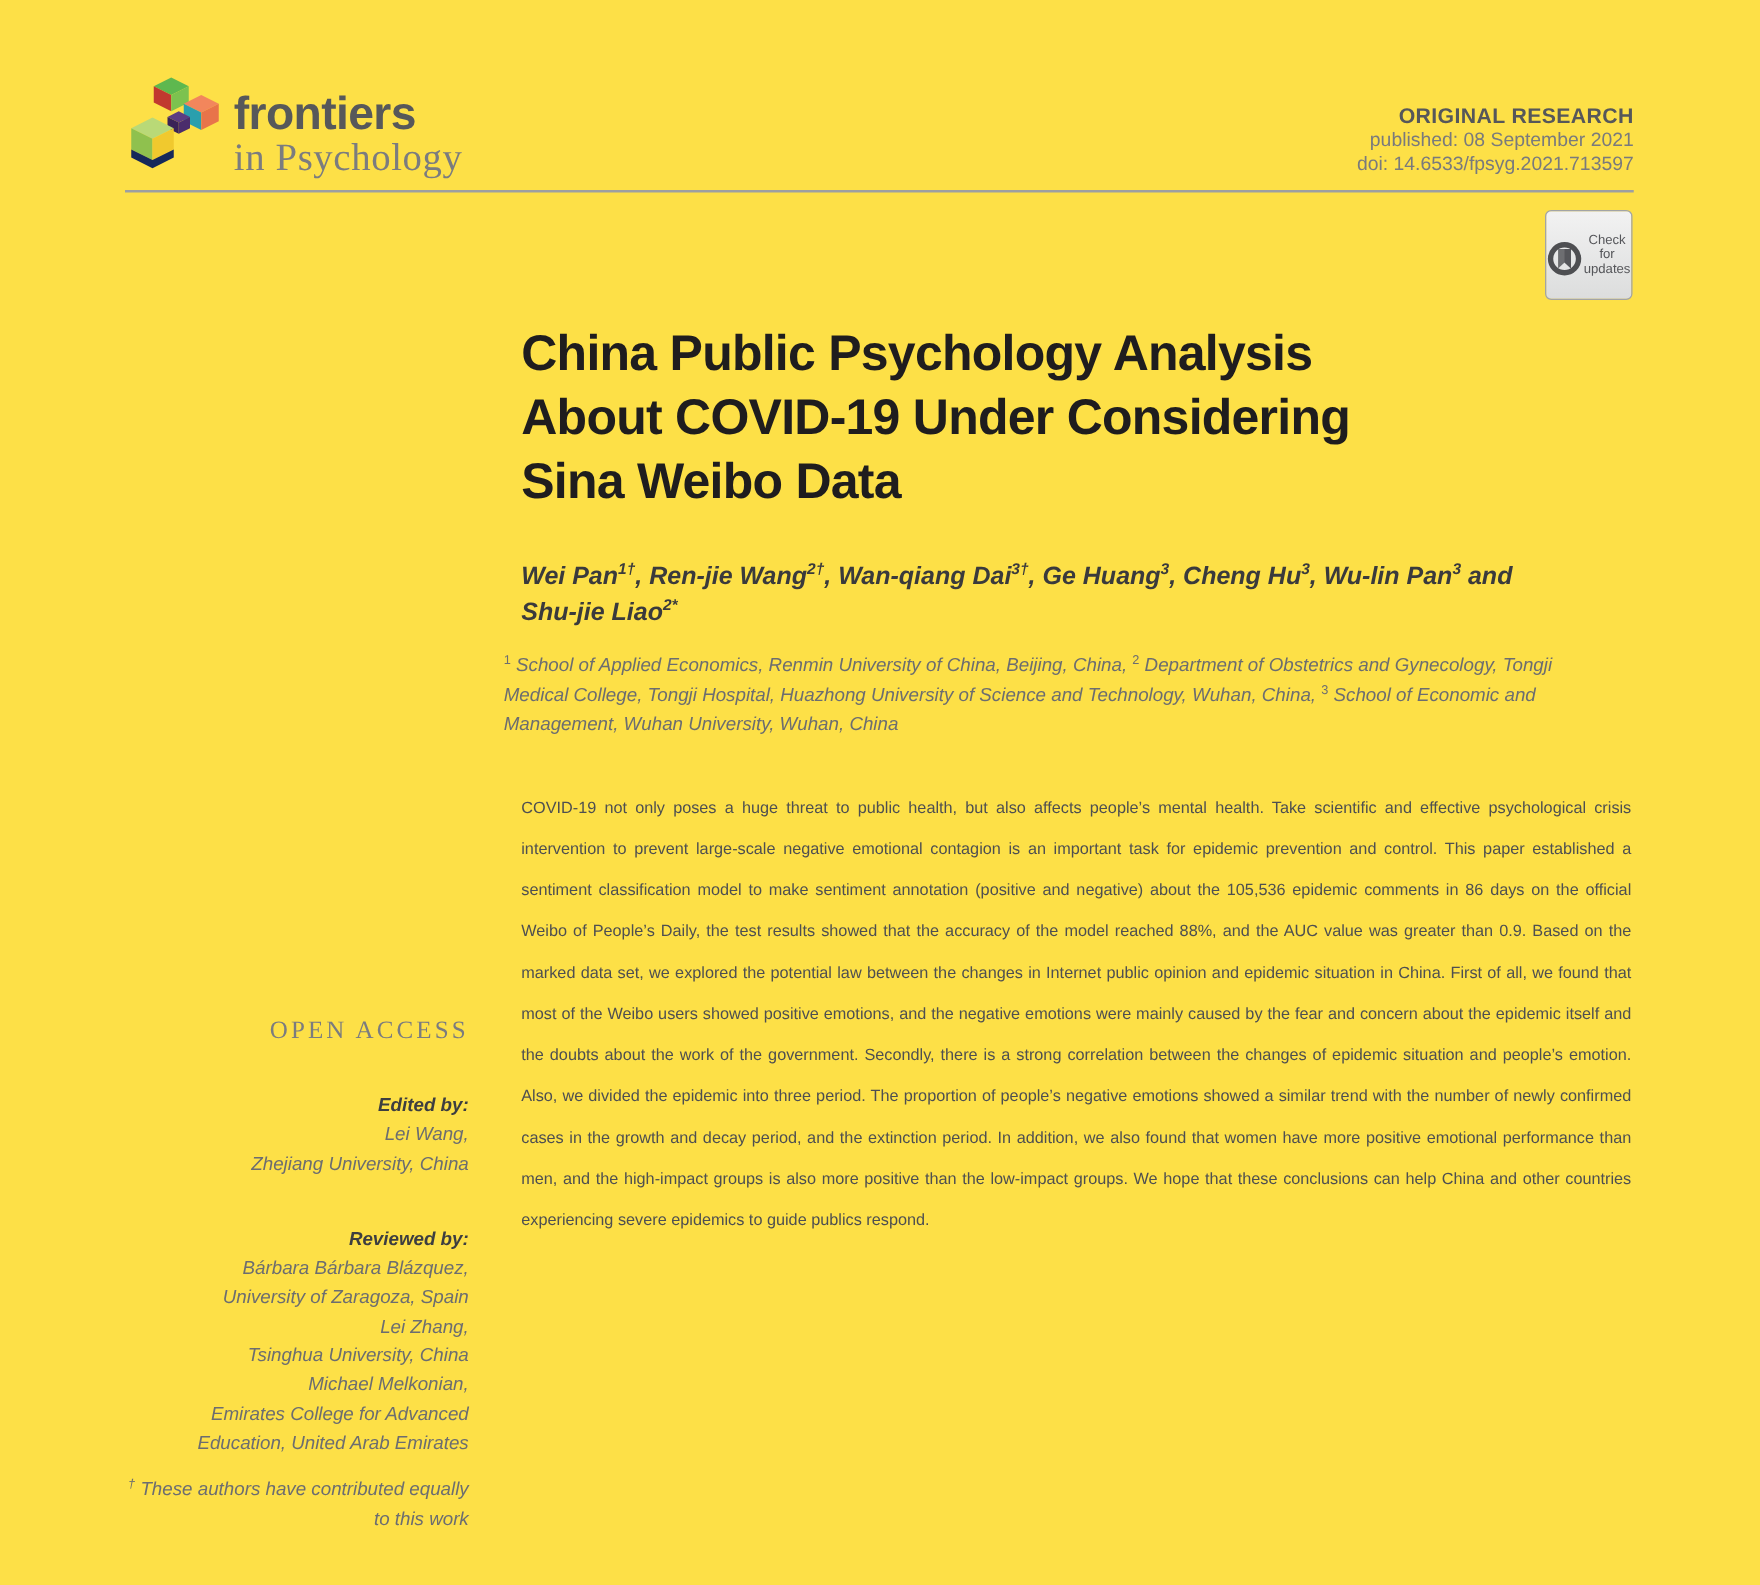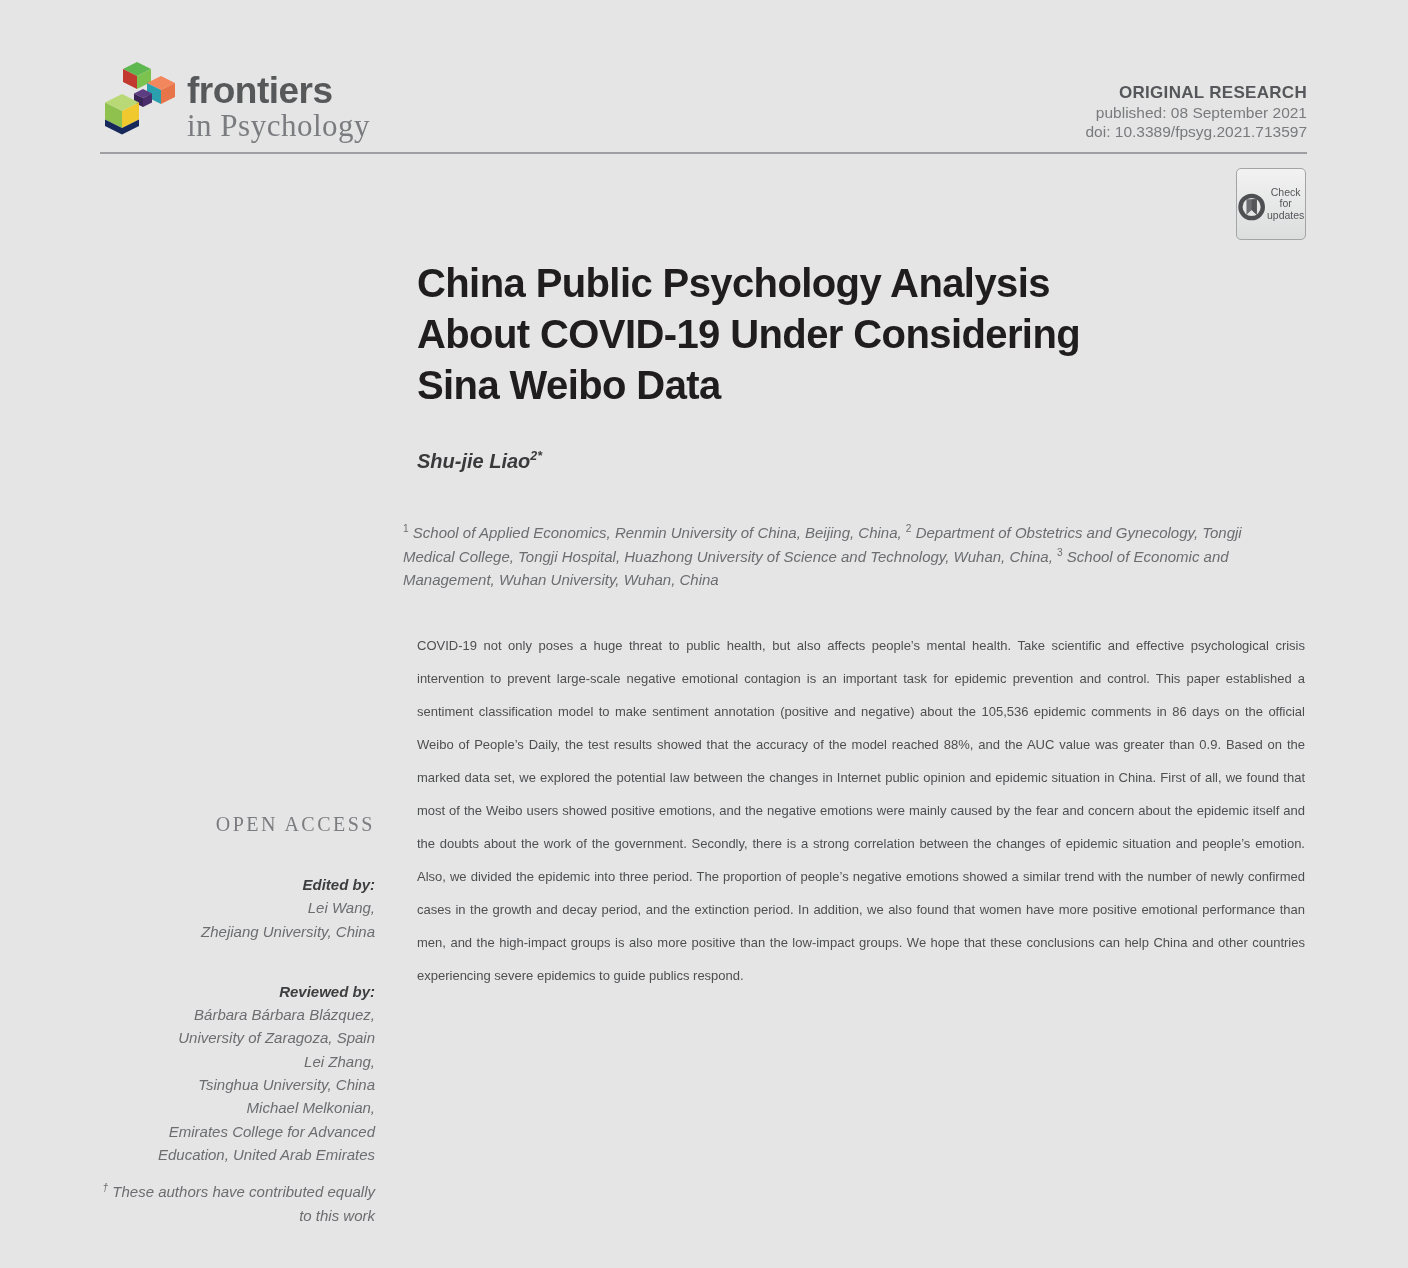--- a/index.html
+++ b/index.html
@@ -1,18 +1,18 @@
 <!DOCTYPE html>
 <html><head>
 <meta charset="utf-8">
 <style>
   * { margin:0; padding:0; box-sizing:border-box; }
   html,body { background:#ffffff; }
   .page {
-    position:relative; width:1408px; height:1268px; background:#e5e5e5;
+    position:relative; width:1408px; height:1268px; background:#fde047;
     font-family:"Liberation Sans", sans-serif; overflow:hidden;
   }
 
   
   .logo-wrap { position:absolute; left:99px; top:56px; display:flex; align-items:flex-start; }
   .logo-cubes { width:84px; height:92px; }
   .logo-text { margin-left:4px; margin-top:18px; }
   .logo-title { font-size:37px; font-weight:bold; color:#57585a; letter-spacing:-0.5px; line-height:34px; }
   .logo-sub { font-family:"Liberation Serif", serif; font-size:31px; color:#7b7c7f; line-height:36px; letter-spacing:0.5px; }
 
@@ -84,21 +84,21 @@
     </svg>
     <div class="logo-text">
       <div class="logo-title">frontiers</div>
       <div class="logo-sub">in Psychology</div>
     </div>
   </div>
 
   <div class="header-meta">
     <div class="meta-type">ORIGINAL RESEARCH</div>
     <div class="meta-line">published: 08 September 2021</div>
-    <div class="meta-line">doi: 10.3389/fpsyg.2021.713597</div>
+    <div class="meta-line">doi: 14.6533/fpsyg.2021.713597</div>
   </div>
 
   <div class="header-rule"></div>
 
   <div class="update-badge">
     <svg class="badge-icon" width="34" height="34" viewBox="0 0 34 34">
       <circle cx="17" cy="17" r="13" fill="none" stroke="#4e4f52" stroke-width="5"></circle>
       <polygon points="11,8 23,8 23,26 17,20.5 11,26" fill="#6d6e71"></polygon>
       <polygon points="17,8 23,8 23,26 17,20.5" fill="#55565a"></polygon>
     </svg>
@@ -108,20 +108,21 @@
     </div>
   </div>
 
   <h1 class="article-title">
     <div>China Public Psychology Analysis</div>
     <div>About COVID-19 Under Considering</div>
     <div>Sina Weibo Data</div>
   </h1>
 
   <div class="authors">
+    <div><span>Wei Pan</span><sup>1†</sup><span>, Ren-jie Wang</span><sup>2†</sup><span>, Wan-qiang Dai</span><sup>3†</sup><span>, Ge Huang</span><sup>3</sup><span>, Cheng Hu</span><sup>3</sup><span>, Wu-lin Pan</span><sup>3</sup><span> and</span></div>
     <div><span>Shu-jie Liao</span><sup>2*</sup></div>
   </div>
 
   <div class="affiliations"><sup>1</sup><span> School of Applied Economics, Renmin University of China, Beijing, China, </span><sup>2</sup><span> Department of Obstetrics and Gynecology, Tongji Medical College, Tongji Hospital, Huazhong University of Science and Technology, Wuhan, China, </span><sup>3</sup><span> School of Economic and Management, Wuhan University, Wuhan, China</span></div>
 
   <div class="abstract">COVID-19 not only poses a huge threat to public health, but also affects people’s mental health. Take scientific and effective psychological crisis intervention to prevent large-scale negative emotional contagion is an important task for epidemic prevention and control. This paper established a sentiment classification model to make sentiment annotation (positive and negative) about the 105,536 epidemic comments in 86 days on the official Weibo of People’s Daily, the test results showed that the accuracy of the model reached 88%, and the AUC value was greater than 0.9. Based on the marked data set, we explored the potential law between the changes in Internet public opinion and epidemic situation in China. First of all, we found that most of the Weibo users showed positive emotions, and the negative emotions were mainly caused by the fear and concern about the epidemic itself and the doubts about the work of the government. Secondly, there is a strong correlation between the changes of epidemic situation and people’s emotion. Also, we divided the epidemic into three period. The proportion of people’s negative emotions showed a similar trend with the number of newly confirmed cases in the growth and decay period, and the extinction period. In addition, we also found that women have more positive emotional performance than men, and the high-impact groups is also more positive than the low-impact groups. We hope that these conclusions can help China and other countries experiencing severe epidemics to guide publics respond.</div>
 
   <div class="sidebar">
     <div class="open-access">OPEN ACCESS</div>
 

